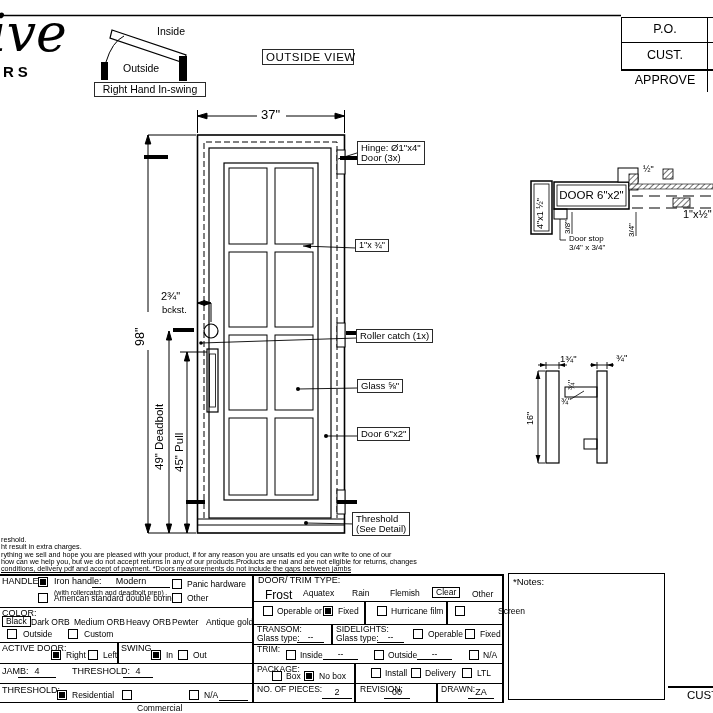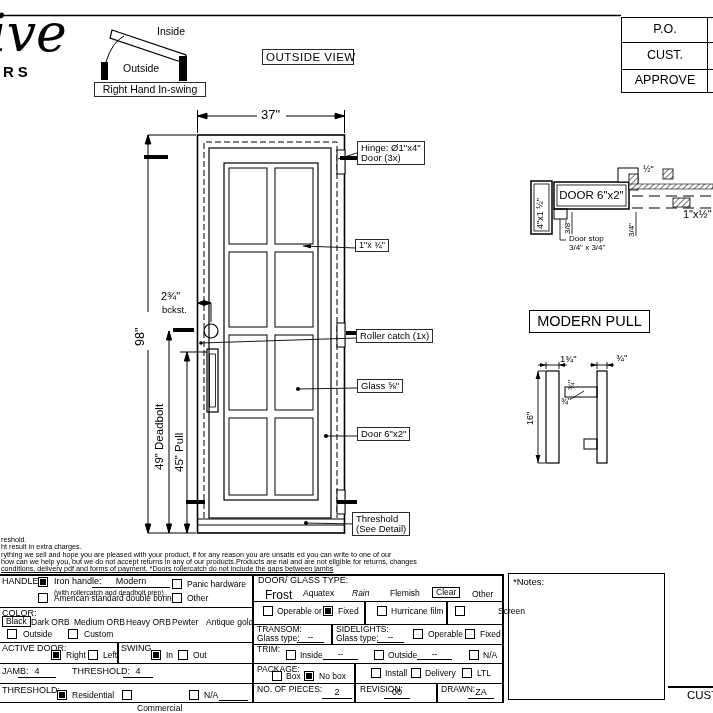--- a/index.html
+++ b/index.html
@@ -155,21 +155,21 @@
 
 <div class="t" style="left:-10px;top:6px;font-family:'DejaVu Serif',serif;font-style:italic;font-size:52px;">ive</div>
 <div class="t" style="left:3px;top:64px;font-size:15px;font-weight:bold;letter-spacing:4px;">RS</div>
 
 <div class="t" style="left:157px;top:26px;font-size:10.5px;">Inside</div>
 <div class="t" style="left:123px;top:63px;font-size:10.5px;">Outside</div>
 <div class="t bx cbx" style="left:94px;top:82px;width:104px;font-size:10.5px;">Right Hand In-swing</div>
 
 <div class="t bx cbx" style="left:262px;top:49px;width:84px;font-size:11.5px;letter-spacing:0.5px;">OUTSIDE VIEW</div>
 
-<div style="position:absolute;left:621px;top:17px;width:92px;height:76px;border:1.3px solid #000;border-right:none;box-sizing:border-box;">
+<div style="position:absolute;left:621px;top:17px;width:92px;height:54px;border:1.3px solid #000;border-right:none;box-sizing:border-box;">
   <div class="t cbx" style="left:0;top:5px;width:86px;font-size:12.5px;">P.O.</div>
   <div class="t cbx" style="left:0;top:31px;width:86px;font-size:12.5px;">CUST.</div>
   <div class="t cbx" style="left:0;top:56px;width:86px;font-size:12.5px;">APPROVE</div>
   <div class="line" style="left:0;top:24px;width:92px;height:1.2px;"></div>
   <div class="line" style="left:0;top:51px;width:92px;height:1.2px;"></div>
   <div class="line" style="left:85px;top:0;width:1.2px;height:74px;"></div>
 </div>
 
 <div class="t" style="left:261px;top:108px;font-size:13px;">37"</div>
 <div class="t rot" style="left:134px;top:346px;font-size:12.5px;">98"</div>
@@ -193,33 +193,32 @@
 
 <div class="t cbx" style="left:556px;top:189px;width:71px;font-size:11.5px;">DOOR 6"x2"</div>
 <div class="t rot" style="left:536px;top:229px;font-size:9px;">4"x1 ½"</div>
 <div class="t" style="left:643px;top:165px;font-size:9px;">½"</div>
 <div class="t rot" style="left:564px;top:234px;font-size:8px;">3/8"</div>
 <div class="t rot" style="left:628px;top:237px;font-size:8px;">3/4"</div>
 <div class="t" style="left:683px;top:209px;font-size:11px;">1"x½"</div>
 <div class="t" style="left:569px;top:235px;font-size:8px;">Door stop</div>
 <div class="t" style="left:569px;top:244px;font-size:8px;">3/4" x 3/4"</div>
 
-<div class="t cbx" style="left:529px;top:310px;width:115px;font-size:14.5px;border:1.5px solid #000;background:#fff;padding:3px 2px;">MODERN PULL</div>
 <div class="t" style="left:560px;top:354px;font-size:9.5px;">1¾"</div>
 <div class="t" style="left:616px;top:353px;font-size:9.5px;">¾"</div>
 <div class="t rot" style="left:526px;top:425px;font-size:9px;">16"</div>
 <div class="t rot" style="left:567px;top:390px;font-size:8.5px;">¾"</div>
 <div class="t" style="left:561px;top:397px;font-size:8.5px;">¾"</div>
 
 <div style="position:absolute;left:1px;top:536px;font-size:7.2px;line-height:7.3px;white-space:nowrap;">
   <div>reshold.</div>
   <div>ht result in extra charges.</div>
   <div>rything we sell and hope you are pleased with your product, if for any reason you are unsatis   ed you can write to one of our</div>
   <div> how can we help you, but we do not accept returns in any of our products.Products are    nal and are not eligible for returns, changes</div>
-  <div style="text-decoration:underline;">conditions, delivery pdf and forms of payment. *Doors rollercatch do not include the gaps between jambs</div>
+  <div style="text-decoration:underline;">conditions, delivery pdf and accept of payment. *Doors measurements do not include the gaps between jambs</div>
 </div>
 
 <div class="line" style="left:0;top:574px;width:503px;height:1.8px;"></div>
 <div class="line" style="left:0;top:701.5px;width:503px;height:1.8px;"></div>
 <div class="line" style="left:252px;top:574px;width:1.8px;height:129px;"></div>
 <div class="line" style="left:502px;top:574px;width:1.8px;height:129px;"></div>
 
 <div class="line" style="left:0;top:606.5px;width:253px;height:1.5px;"></div>
 <div class="line" style="left:0;top:641.5px;width:253px;height:1.5px;"></div>
 <div class="line" style="left:0;top:662.5px;width:253px;height:1.5px;"></div>
@@ -280,24 +279,24 @@
 
 <div class="t" style="left:2px;top:686px;font-size:9px;">THRESHOLD:</div>
 <span class="cb checked" style="left:57px;top:690px;"></span>
 <div class="t" style="left:72px;top:691px;font-size:8.5px;">Residential</div>
 <span class="cb" style="left:122px;top:690px;"></span>
 <div class="t" style="left:137px;top:691px;font-size:8.5px;margin-top:13px;">Commercial</div>
 <span class="cb" style="left:189px;top:690px;"></span>
 <div class="t" style="left:204px;top:691px;font-size:8.5px;">N/A</div>
 <div class="line" style="left:219px;top:700px;width:29px;height:1px;"></div>
 
-<div class="t" style="left:258px;top:576px;font-size:9px;">DOOR/ GLASS TYPE:</div>
+<div class="t" style="left:258px;top:576px;font-size:9px;">DOOR/ TRIM TYPE:</div>
 <div class="t" style="left:265px;top:589px;font-size:12px;">Frost</div>
 <div class="t" style="left:303px;top:589px;font-size:8.5px;">Aquatex</div>
-<div class="t" style="left:352px;top:589px;font-size:8.5px;font-style:italic;">Rain</div>
+<div class="t" style="left:352px;top:589px;font-size:8.5px;">Rain</div>
 <div class="t" style="left:390px;top:589px;font-size:8.5px;text-align:center;">Flemish</div>
 <div class="t" style="left:432px;top:587px;font-size:8.5px;border:1px solid #000;padding:0 3px;">Clear</div>
 <div class="t" style="left:472px;top:590px;font-size:8.5px;">Other</div>
 
 <span class="cb" style="left:263px;top:606px;"></span>
 <div class="t" style="left:277px;top:607px;font-size:8.5px;">Operable  or</div>
 <span class="cb checked" style="left:323px;top:606px;"></span>
 <div class="t" style="left:338px;top:607px;font-size:8.5px;">Fixed</div>
 <span class="cb" style="left:377px;top:606px;"></span>
 <div class="t" style="left:391px;top:607px;font-size:8.5px;">Hurricane film</div>

